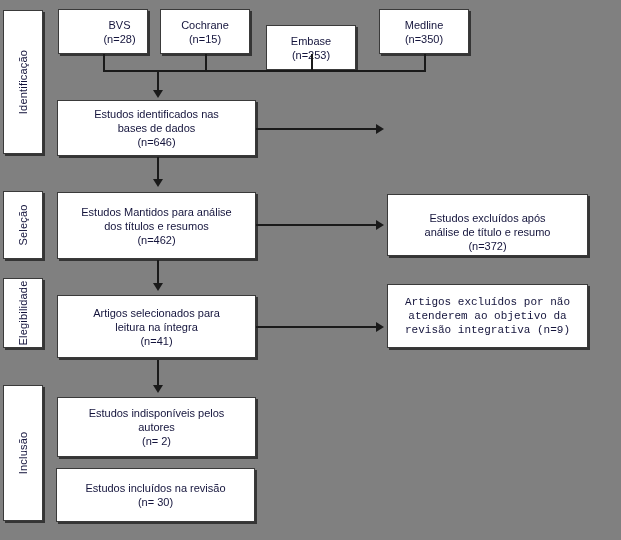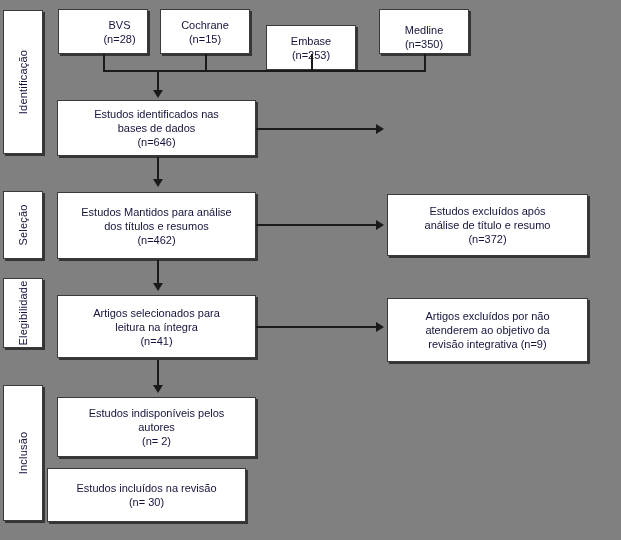--- a/index.html
+++ b/index.html
@@ -116,21 +116,21 @@
   <div class="box" style="left:160px; top:9px; width:90px; height:45px;">
     <span class="txt">Cochrane
 (n=15)</span>
   </div>
 
   <div class="box" style="left:266px; top:9px; width:90px; height:45px;margin-top:16px;">
     <span class="txt">Embase
 (n=253)</span>
   </div>
 
-  <div class="box" style="left:379px; top:9px; width:90px; height:45px;align-items:flex-end;">
+  <div class="box" style="left:379px; top:9px; width:90px; height:45px;">
     <span class="txt">Medline
 (n=350)</span>
   </div>
 
   <div class="vline" style="left:103px; top:54px; height:18px;"></div>
   <div class="vline" style="left:205px; top:54px; height:18px;"></div>
   <div class="vline" style="left:311px; top:54px; height:18px;"></div>
   <div class="vline" style="left:424px; top:54px; height:18px;"></div>
 
   <div class="hline" style="left:103px; top:70px; width:323px;"></div>
@@ -150,54 +150,54 @@
 
   <div class="vline" style="left:157px; top:157px; height:24px;"></div>
   <div class="arrow-down" style="left:153px; top:179px;"></div>
 
   <div class="box" style="left:57px; top:192px; width:199px; height:67px;">
     <span class="txt">Estudos Mantidos para análise
 dos títulos e resumos
 (n=462)</span>
   </div>
 
-  <div class="box" style="left:387px; top:194px; width:201px; height:62px;">
+  <div class="box" style="left:387px; top:194px; width:201px; height:62px;align-items:flex-end;">
     <span class="txt">Estudos excluídos após
 análise de título e resumo
 (n=372)</span>
   </div>
 
   <div class="hline" style="left:256px; top:224px; width:122px;"></div>
   <div class="arrow-right" style="left:376px; top:220px;"></div>
 
   <div class="vline" style="left:157px; top:260px; height:25px;"></div>
   <div class="arrow-down" style="left:153px; top:283px;"></div>
 
   <div class="box" style="left:57px; top:295px; width:199px; height:63px;">
     <span class="txt">Artigos selecionados para
 leitura na íntegra
 (n=41)</span>
   </div>
 
-  <div class="box" style="left:387px; top:298px; width:201px; height:64px;">
+  <div class="box" style="left:387px; top:284px; width:201px; height:64px;font-family:Liberation Mono, monospace;">
     <span class="txt">Artigos excluídos por não
 atenderem ao objetivo da
 revisão integrativa (n=9)</span>
   </div>
 
   <div class="hline" style="left:256px; top:326px; width:122px;"></div>
   <div class="arrow-right" style="left:376px; top:322px;"></div>
 
   <div class="vline" style="left:157px; top:360px; height:27px;"></div>
   <div class="arrow-down" style="left:153px; top:385px;"></div>
 
   <div class="box" style="left:57px; top:397px; width:199px; height:60px;">
     <span class="txt">Estudos indisponíveis pelos
 autores
 (n= 2)</span>
   </div>
 
-  <div class="box" style="left:47px; top:468px; width:199px; height:54px;justify-content:center;">
+  <div class="box" style="left:56px; top:468px; width:199px; height:54px;justify-content:center;">
     <span class="txt">Estudos incluídos na revisão
 (n= 30)</span>
   </div>
 
 </div>
 
 </body></html>

